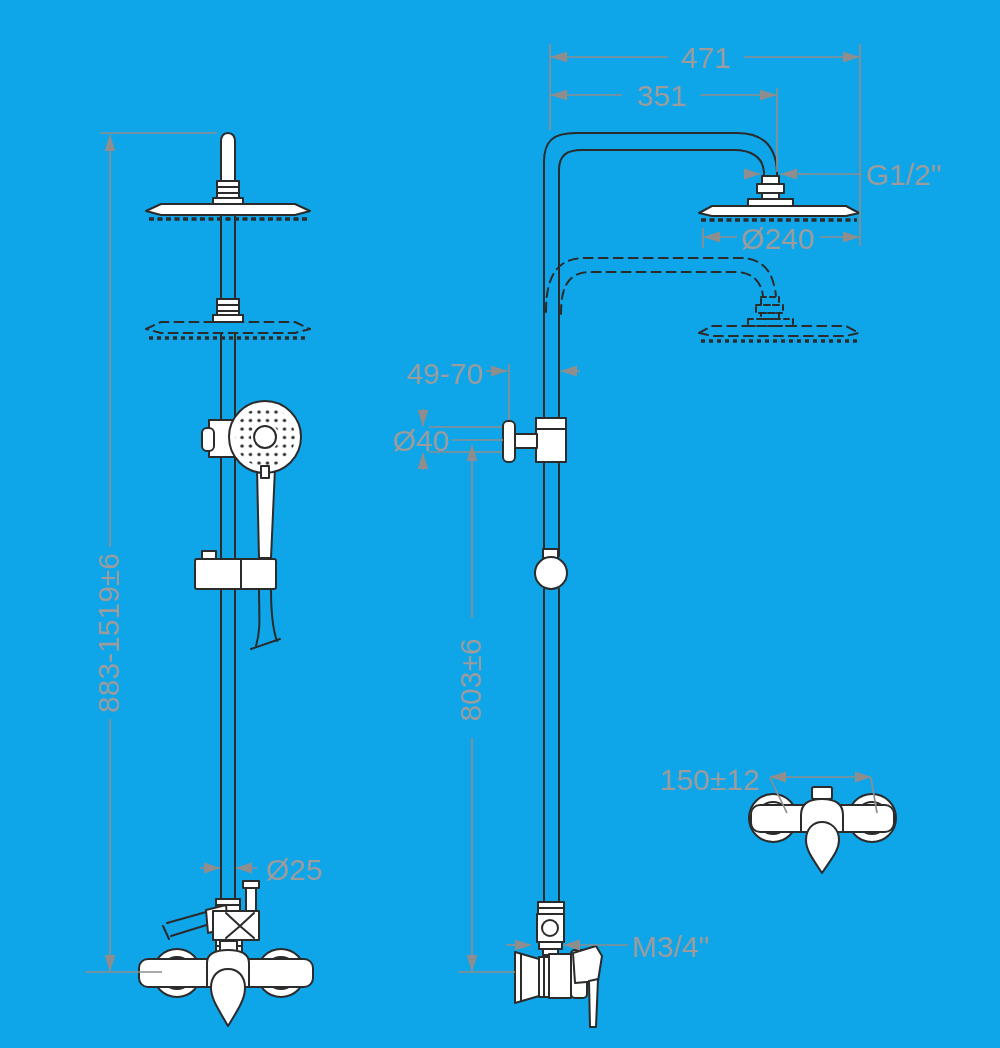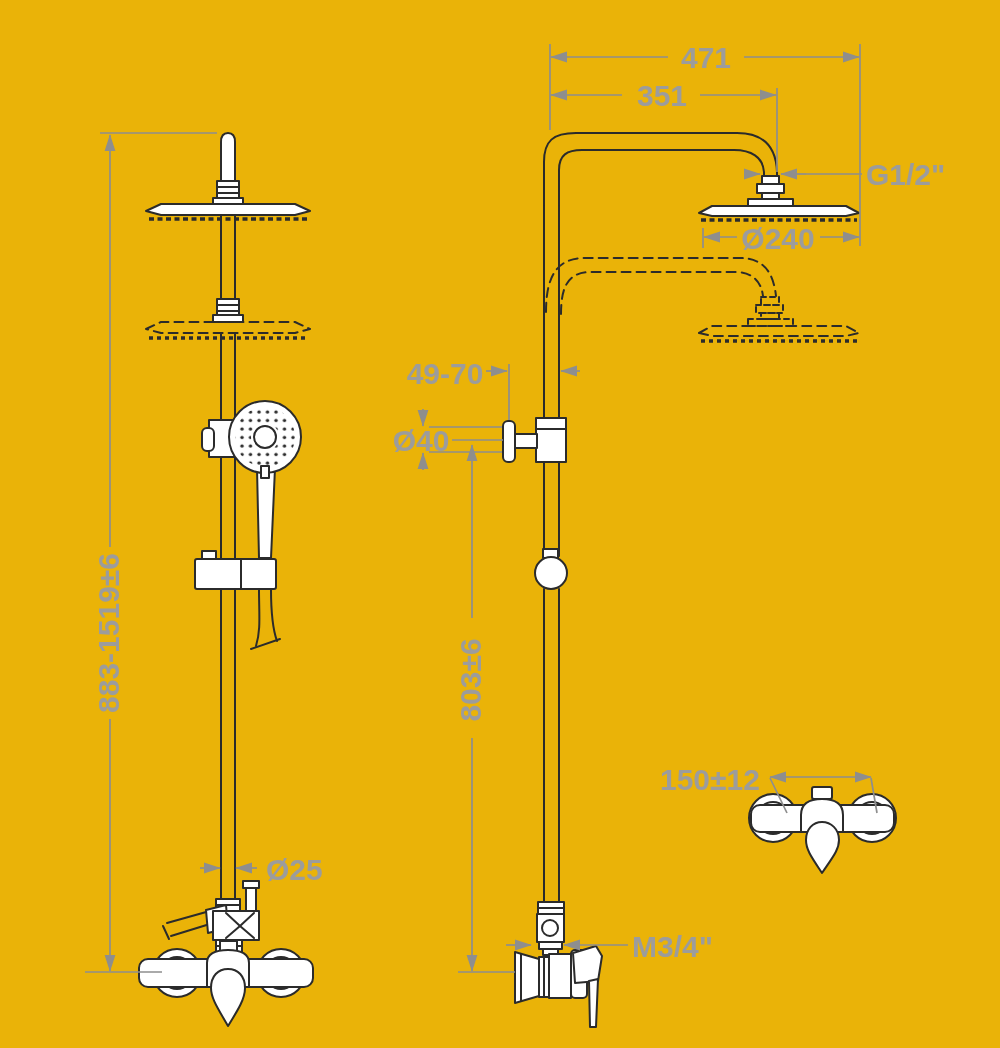--- a/index.html
+++ b/index.html
@@ -1,17 +1,17 @@
 <!DOCTYPE html>
 <html><head>
 <meta charset="utf-8">
 <style>
   html,body{margin:0;padding:0;background:#ffffff;}
-  .stage{position:relative;width:1000px;height:1048px;background:#eab308;overflow:hidden;
-         font-family:"Liberation Sans",sans-serif;font-weight:bold;}
+  .stage{position:relative;width:1000px;height:1048px;background:#0ea5e9;overflow:hidden;
+         font-family:"Liberation Sans",sans-serif;}
   svg{display:block}
   .ln{stroke:#2b2b2b;stroke-width:2;fill:none;stroke-linecap:round;stroke-linejoin:round}
   .lnw{stroke:#2b2b2b;stroke-width:2;fill:#ffffff;stroke-linejoin:round}
   .dash{stroke-dasharray:9 6}
   .dash2{stroke-dasharray:5 4}
   .hatch{stroke:#2b2b2b;stroke-width:3.5;stroke-dasharray:5 3.5;fill:none}
   .hatchd{stroke:#2b2b2b;stroke-width:3.5;stroke-dasharray:4 4;fill:none}
   .dim{stroke:#8e8e8e;stroke-width:1.7;fill:none}
   .dimtxt{fill:#9c9c9c;font-size:30px;font-family:"Liberation Sans",sans-serif}
 </style>

